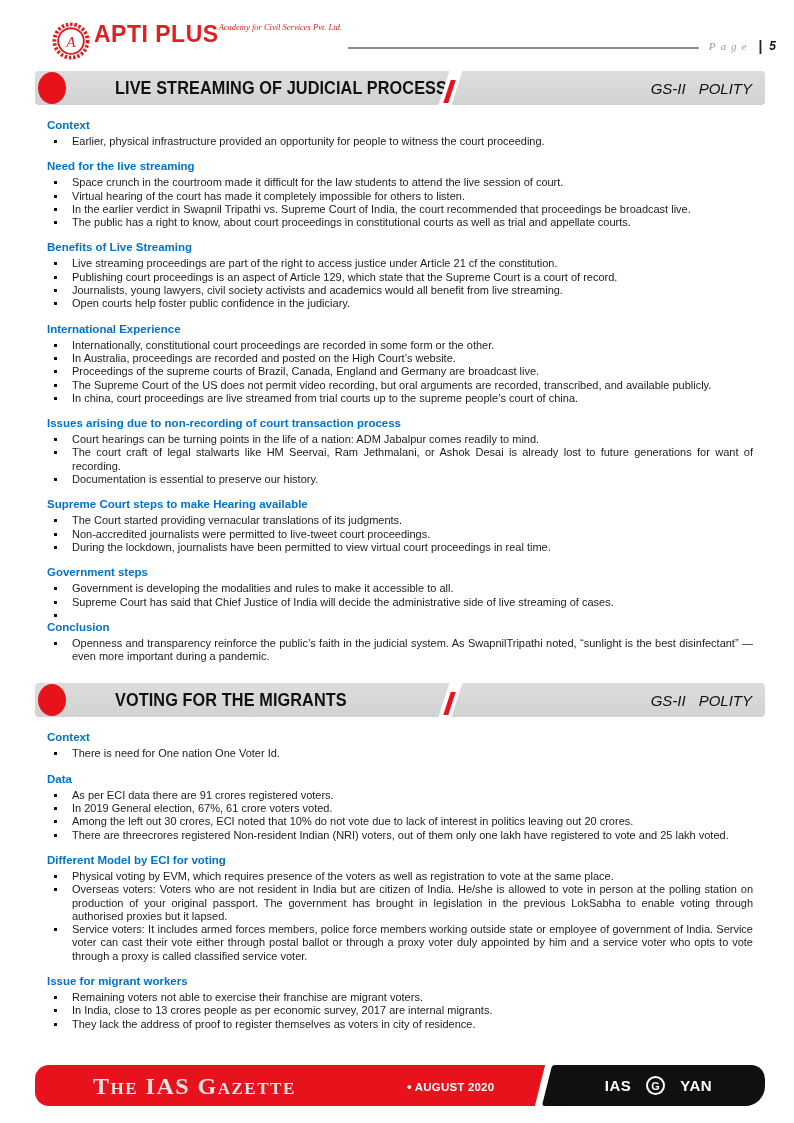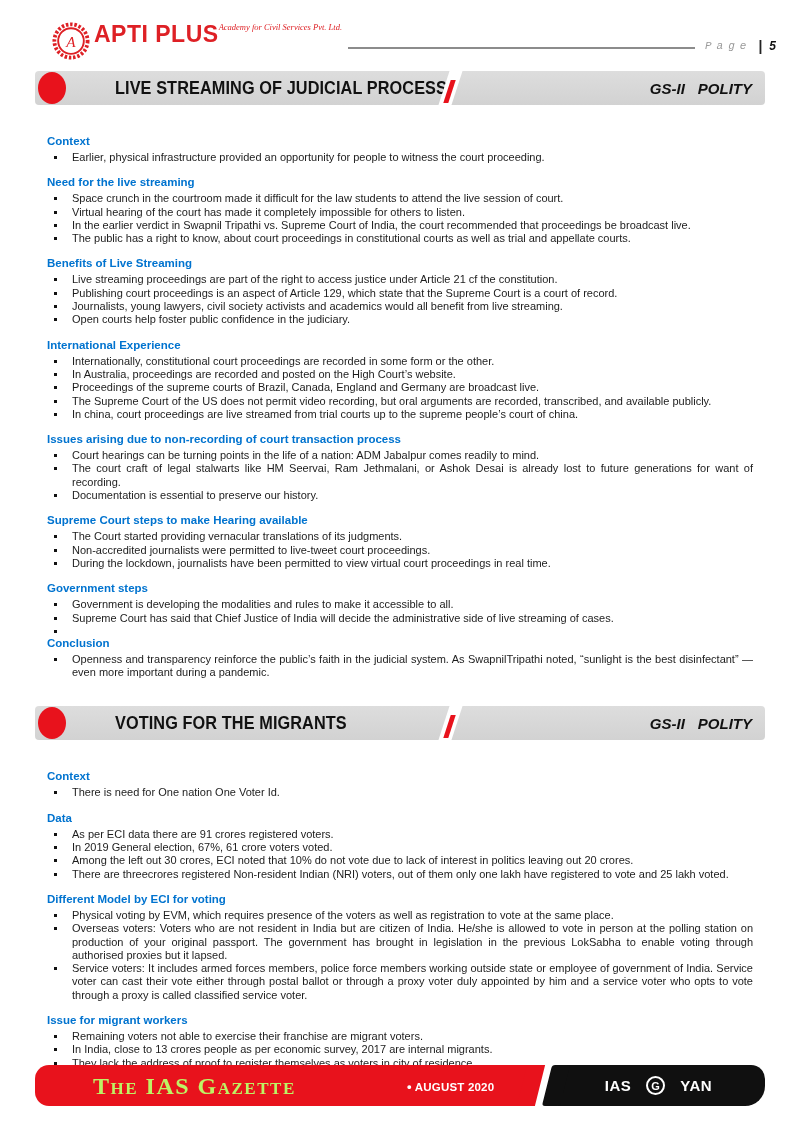--- a/index.html
+++ b/index.html
@@ -16,52 +16,52 @@
   }
   
   .header{position:absolute; top:19px; left:52px; right:18px; height:44px; display:flex; align-items:center;}
   .brand{display:flex; align-items:flex-start; gap:4px;}
   .seal{width:38px; height:38px; flex:0 0 auto;}
   .brand-text{display:flex; flex-direction:row;}
   .brand-name{color:var(--logo-red); font-weight:bold; font-size:23px; line-height:24px; letter-spacing:.5px;}
   .brand-tagline{color:var(--logo-red); font-family:"Liberation Serif", serif; font-style:italic; font-weight:normal; font-size:8.5px; line-height:11px;}
   .header-rule{flex:1; height:2px; background:var(--rule-gray); margin:14px 10px 0 6px; align-self:center;}
   .pageno{display:flex; align-items:center; gap:7px; margin-top:10px; white-space:nowrap;}
-  .page-word{color:#9A9A9A; font-style:italic; font-size:11px; letter-spacing:5px; font-family:Liberation Mono, monospace;}
+  .page-word{color:#9A9A9A; font-style:italic; font-size:11px; letter-spacing:5px; font-family:Liberation Serif, serif;}
   .page-sep{color:#222; font-size:14px; font-weight:bold;}
   .page-num{color:#111; font-weight:bold; font-style:italic; font-size:12px;}
   
   .content{position:absolute; top:71px; left:35px; right:29px;}
   .banner{position:relative; height:34px; background:linear-gradient(#DDDDDD,#D2D2D2); border-radius:4px; overflow:visible;}
   .banner-dot{position:absolute; left:3px; top:1px; width:28px; height:32px; background:var(--red); border-radius:50%;}
   .banner-title{
     position:absolute; left:80px; top:50%; transform:translateY(-50%) scaleX(.93); transform-origin:left center;
     font-size:17.5px; font-weight:bold; letter-spacing:.1px; color:#111; white-space:nowrap;
   }
   .banner-gap{position:absolute; left:56%; top:0; width:13px; height:100%; background:#fff; transform:skewX(-18deg);}
   .banner-slash{position:absolute; left:calc(56% + 3px); top:26%; width:5px; height:68%; background:var(--red); transform:skewX(-18deg);}
-  .banner-tag{position:absolute; right:13px; top:50%; transform:translateY(-50%); font-weight:bold; font-style:italic; font-size:15px; color:#111; white-space:nowrap;}
+  .banner-tag{position:absolute; right:13px; top:50%; transform:translateY(-50%); font-weight:normal; font-style:italic; font-size:15px; color:#111; white-space:nowrap;}
   .banner-tag .tag-subject{margin-left:13px;}
-  .sections{padding:18px 12px 0 12px;}
+  .sections{padding:2px 12px 0 12px;}
   .sec-heading{color:var(--blue); font-size:11.5px; line-height:15px; font-weight:bold; margin:11px 0 2px;}
   ul.bullets{list-style:none;}
   ul.bullets li{position:relative; padding-left:25px; font-size:11px; line-height:13.3px; text-align:justify;}
   ul.bullets li .sq{position:absolute; left:7px; top:5px; width:3px; height:3px; background:#111;}
   ul.bullets li b{font-weight:normal;}
-  .article-2 .banner{margin-top:27px;}
+  .article-2 .banner{margin-top:20px;}
   
   .footer{position:absolute; left:35px; width:730px; bottom:17px; height:41px;}
   .f-red{position:absolute; left:0; top:0; width:500px; height:100%; background:var(--red); border-radius:14px 0 0 14px;}
   .f-red::after{content:""; position:absolute; right:-5px; top:0; width:18px; height:100%; background:var(--red); transform:skewX(-14deg);}
   .f-black{position:absolute; left:517px; right:0; top:0; height:100%; background:var(--footer-black); border-radius:6px 14px 20px 6px; display:flex; align-items:center; justify-content:center;}
   .f-black::before{content:""; position:absolute; left:-5px; top:0; width:18px; height:100%; background:var(--footer-black); transform:skewX(-14deg); border-radius:3px;}
   .gazette{
     position:absolute; left:58px; top:50%; transform:translateY(-50%);
     font-family:"Liberation Serif", serif; font-variant:small-caps; font-weight:600;
-    color:#bef264; font-size:24px; letter-spacing:1.5px; white-space:nowrap;
+    color:#e5e5e5; font-size:24px; letter-spacing:1.5px; white-space:nowrap;
   }
   .issue{position:absolute; left:372px; top:50%; transform:translateY(-50%); color:#fff; font-weight:bold; font-size:11.5px; letter-spacing:.2px; white-space:nowrap;}
   .issue .issue-bullet{font-size:13px; margin-right:3px;}
   .iasgyan{display:flex; align-items:center; gap:14px; color:#fff; font-weight:bold; font-size:15px; letter-spacing:.5px;}
   .g-circle{width:19px; height:19px; border:2px solid #fff; border-radius:50%; display:inline-flex; align-items:center; justify-content:center; font-size:11px; font-weight:bold; color:#fff; margin:0 1px;}
 </style>
 </head>
 <body>
 
 <div class="page">

